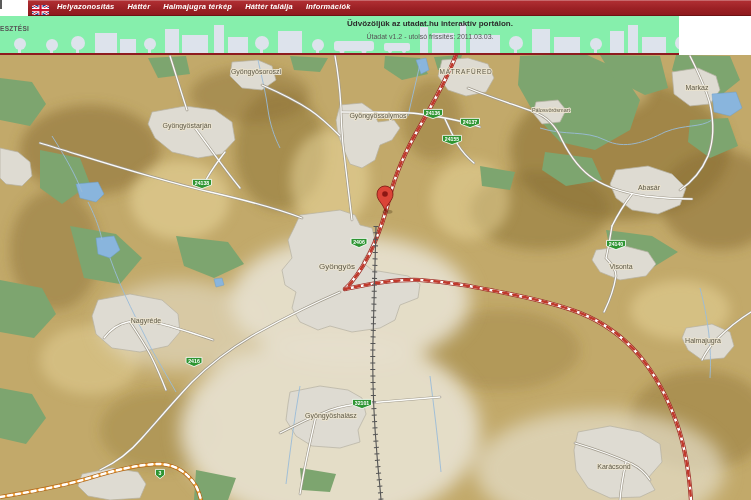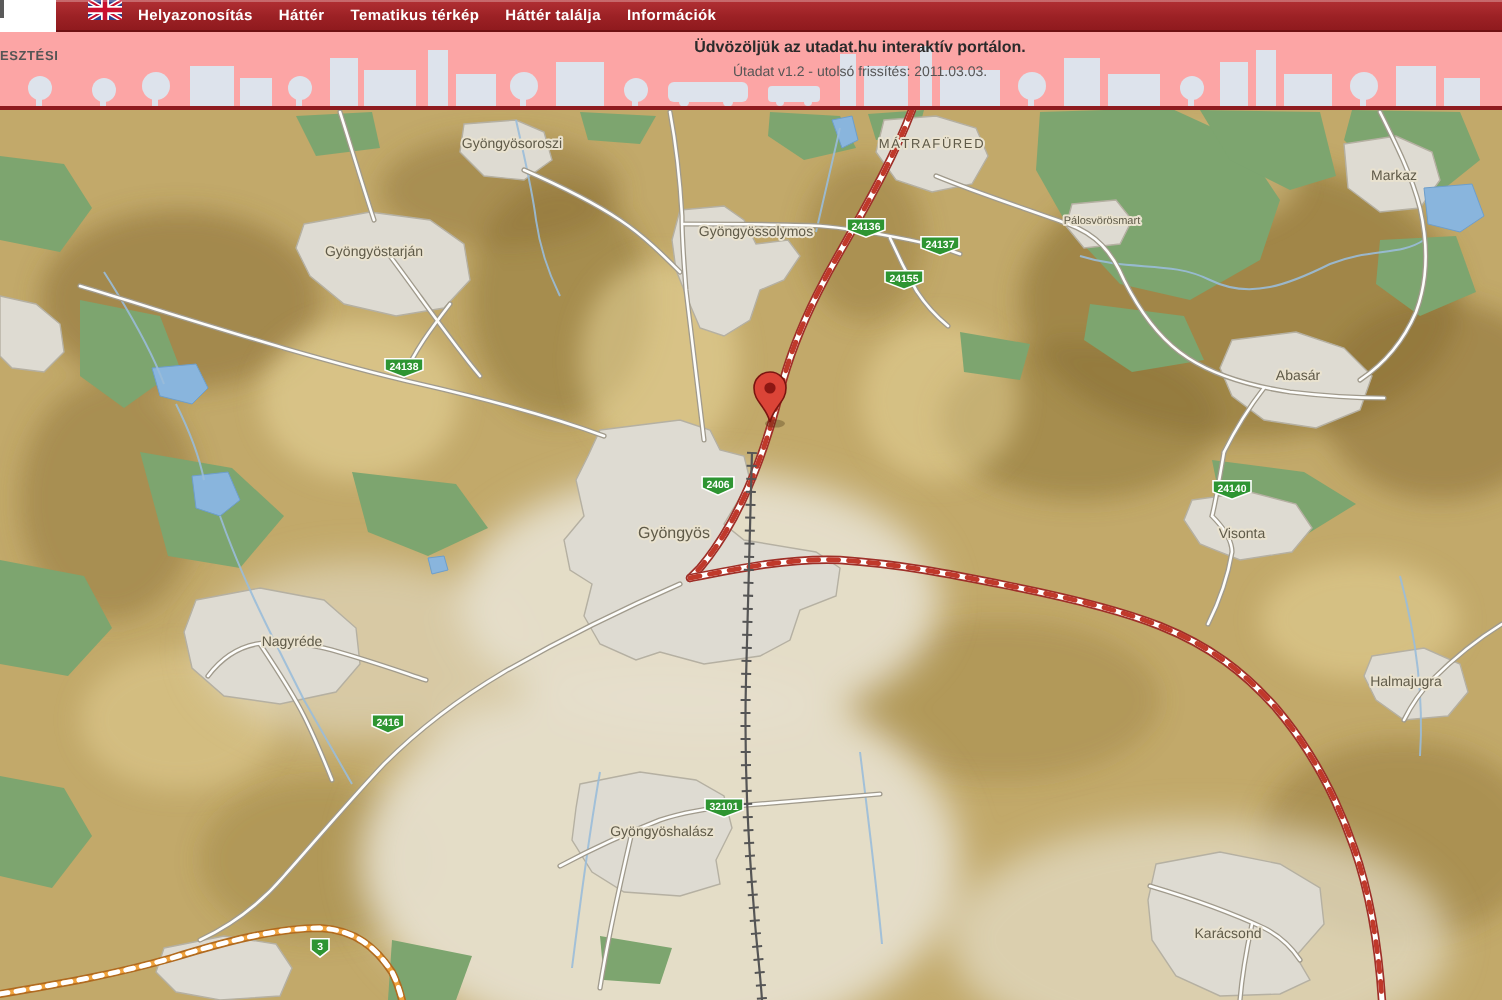--- a/index.html
+++ b/index.html
@@ -5,38 +5,38 @@
   html,body{margin:0;padding:0;}
   body{
     width:751px;height:500px;overflow:hidden;position:relative;
     font-family:"Liberation Sans", sans-serif;background:#fff;
   }
   
   .navbar{
     position:absolute;left:28px;right:0;top:0;height:16px;
     background:linear-gradient(#b23034,#9c2125 55%,#8f1a1e);
     border-bottom:1px solid #6e1214;
-    display:flex;align-items:flex-start;padding-left:16px;box-sizing:border-box;
+    display:flex;align-items:flex-end;padding-left:4px;box-sizing:border-box;font-style:italic;
   }
   .navbar::before{content:"";position:absolute;top:0;left:0;right:0;height:1px;background:rgba(255,255,255,.28);}
   .flag{width:17px;height:10px;margin-right:8px;flex:0 0 auto;display:block;}
   .nav-item{
     color:#fff;font-size:7.5px;font-weight:bold;letter-spacing:.2px;
     margin-right:13px;white-space:nowrap;cursor:pointer;line-height:16px;
   }
   .edge-gap{position:absolute;left:0;top:0;width:28px;height:55px;background:#ffffff;}
   .edge-artifact{position:absolute;left:0;top:0;width:2px;height:9px;background:#5a5a5a;}
   .edge-text{
     position:absolute;left:0;top:25px;font-size:6.5px;font-weight:bold;color:#555;
     letter-spacing:.3px;white-space:nowrap;z-index:5;
   }
   
   .banner{
-    position:absolute;left:0;top:16px;width:751px;height:37px;
-    background:#fca5a5;border-bottom:2px solid #8e1b1f;overflow:hidden;
+    position:absolute;left:0;top:16px;width:679px;height:37px;
+    background:#86efac;border-bottom:2px solid #8e1b1f;overflow:hidden;
   }
   .skyline{position:absolute;left:0;bottom:0;}
   .welcome{
     position:absolute;left:160px;top:3px;width:540px;text-align:center;
     color:#2b2b2b;z-index:2;
   }
   .welcome .l1,.welcome .l2{font-size:8px;font-weight:bold;line-height:9.5px;}
   .welcome .l3{font-size:7px;color:#555;margin-top:4px;}
   
   .map-wrap{position:absolute;left:0;top:55px;width:751px;height:445px;}
@@ -60,21 +60,21 @@
 <div class="navbar">
   <svg class="flag" viewBox="0 0 34 20">
     <rect width="34" height="20" fill="#2b3f8c"></rect>
     <path d="M0,0 L34,20 M34,0 L0,20" stroke="#fff" stroke-width="5"></path>
     <path d="M0,0 L34,20 M34,0 L0,20" stroke="#c8102e" stroke-width="2"></path>
     <path d="M17,0 V20 M0,10 H34" stroke="#fff" stroke-width="8"></path>
     <path d="M17,0 V20 M0,10 H34" stroke="#c8102e" stroke-width="4.5"></path>
   </svg>
   <span class="nav-item">Helyazonosítás</span>
   <span class="nav-item">Háttér</span>
-  <span class="nav-item">Tematikus térkép</span>
+  <span class="nav-item">Halmajugra térkép</span>
   <span class="nav-item">Háttér találja</span>
   <span class="nav-item">Információk</span>
 </div>
 
 <div class="banner">
   <svg class="skyline" width="751" height="34" viewBox="0 0 751 34">
     <g fill="#dde3ec">
       <circle cx="52" cy="26" r="6"></circle>
         <rect x="50" y="26" width="3" height="8"></rect>
       <circle cx="78" cy="24" r="7"></circle>

